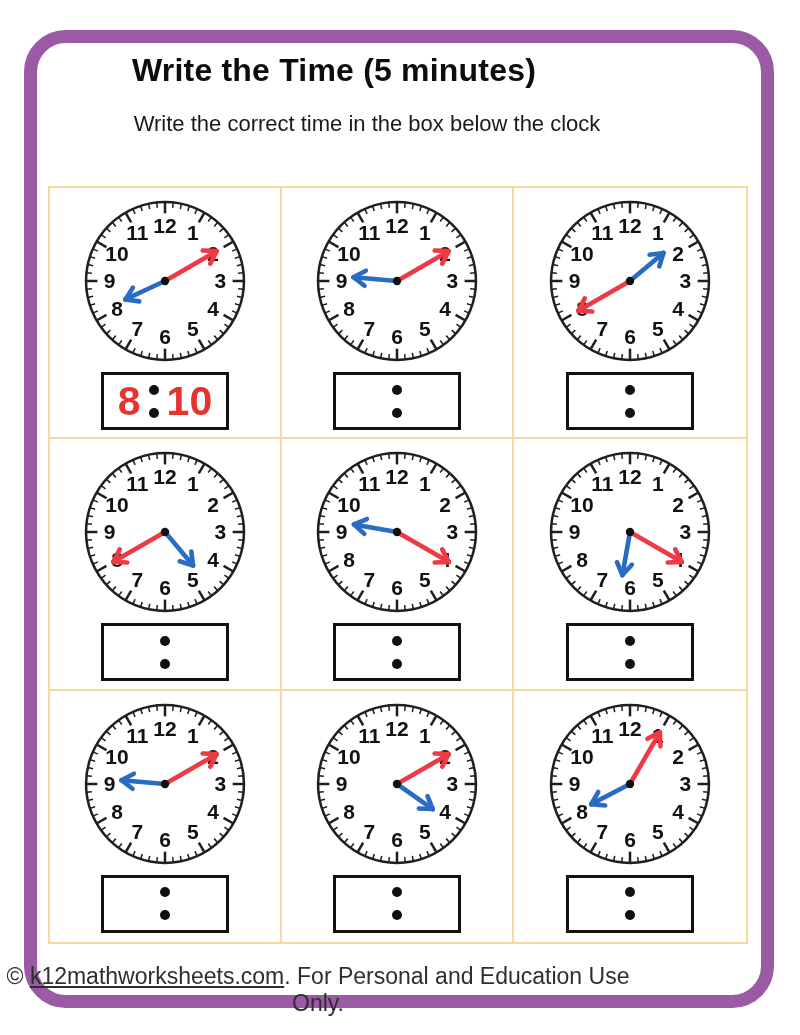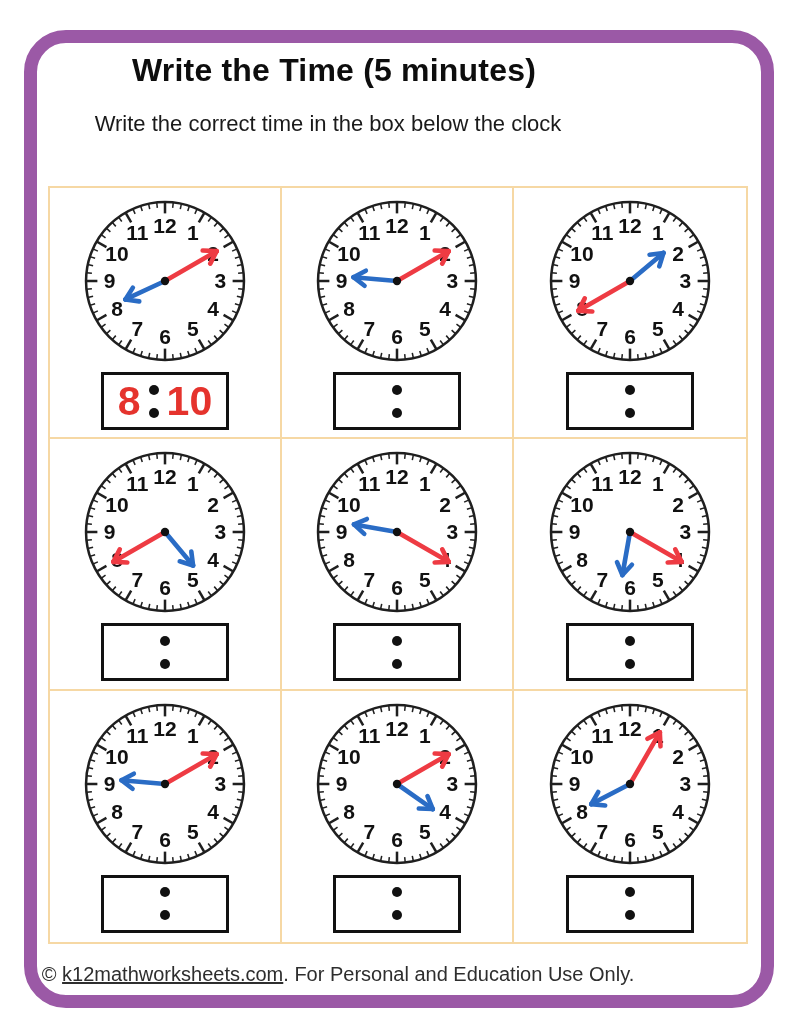--- a/index.html
+++ b/index.html
@@ -11,21 +11,21 @@
     position:absolute; left:24px; top:30px; width:750px; height:978px;
     box-sizing:border-box; border:13px solid var(--purple,#9b59a6);
     border-radius:42px; background:#ffffff;
   }
   .title {
     position:absolute; top:52px; left:0; width:668px; text-align:center;
     font-size:32px; font-weight:bold; color:#0d0d0d; letter-spacing:0.2px;
   }
   .subtitle {
     position:absolute; top:111px; left:0; width:656px; text-align:center;
-    font-size:22px; color:#1a1a1a;
+    font-size:22px; color:#1a1a1a;padding-left:39px;
   }
   .grid {
     position:absolute; left:48px; top:186px; width:700px; height:758px;
     display:grid; grid-template-columns:repeat(3,1fr); grid-template-rows:repeat(3,1fr);
     border:2px solid var(--gridline,#f6d8a4); box-sizing:border-box; background:#fff;
   }
   .cell {
     box-sizing:border-box; border-right:2px solid var(--gridline,#f6d8a4);
     border-bottom:2px solid var(--gridline,#f6d8a4);
     display:flex; flex-direction:column; align-items:center; padding-top:9px;
@@ -40,21 +40,21 @@
   }
   .ans {
     font-size:41px; font-weight:bold; line-height:1;
     color:var(--answer-red,#e5332d);
   }
   .ans:empty { display:none; }
   .colon { display:flex; flex-direction:column; gap:13px; }
   .colon .dot { width:10px; height:10px; border-radius:50%; background:#111; }
   .footer {
     position:absolute; top:963px; left:0; width:636px; text-align:center;
-    font-size:20px; color:#2e2e2e;margin-left:20px;
+    font-size:23px; color:#2e2e2e;
   }
   .footer a { color:#2e2e2e; text-decoration:underline; cursor:pointer; }
 </style>
 </head>
 <body>
 
 <div class="frame"></div>
 
 <div class="title">Write the Time (5 minutes)</div>
 <div class="subtitle">Write the correct time in the box below the clock</div>

